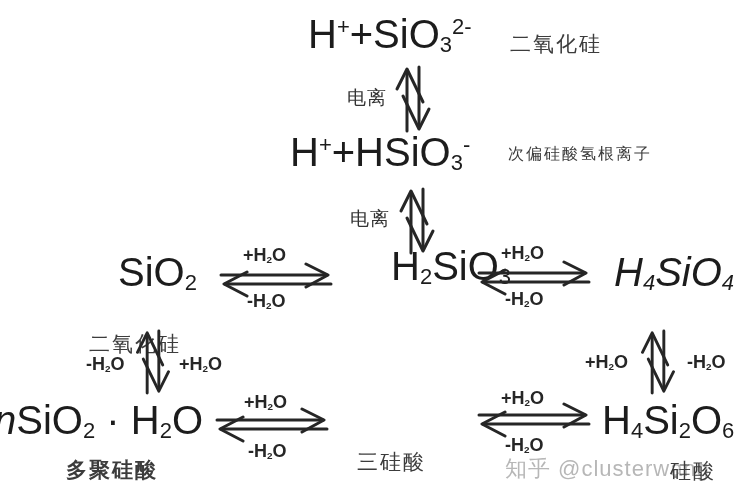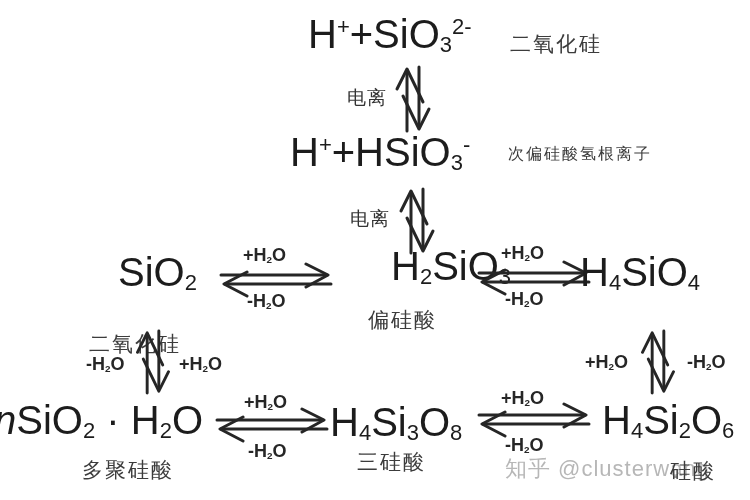--- a/index.html
+++ b/index.html
@@ -108,34 +108,33 @@
     <svg width="120" height="36" viewBox="0 0 120 36">
       <path d="M5 13 H111"></path>
       <path d="M90 2 L112 13 L90 25"></path>
       <path d="M9 22 H115"></path>
       <path d="M31 10 L8 22 L31 34"></path>
     </svg>
   </div>
   <div class="water-label" style="left:247px; top:291px;"><span>-H</span><span class="seg-sub">2</span><span>O</span></div>
 
   <div class="formula" style="left:343px; top:244px;margin-left:48px;"><span>H</span><span class="seg-sub">2</span><span>SiO</span><span class="seg-sub">3</span></div>
-  <div class="cjk-label" style="left:368px; top:306px;">偏硅酸</div>
 
   <div class="water-label" style="left:501px; top:243px;"><span>+H</span><span class="seg-sub">2</span><span>O</span></div>
   <div class="arrow" style="left:474px; top:260px;">
     <svg width="120" height="36" viewBox="0 0 120 36">
       <path d="M5 13 H111"></path>
       <path d="M90 2 L112 13 L90 25"></path>
       <path d="M9 22 H115"></path>
       <path d="M31 10 L8 22 L31 34"></path>
     </svg>
   </div>
   <div class="water-label" style="left:505px; top:289px;"><span>-H</span><span class="seg-sub">2</span><span>O</span></div>
 
-  <div class="formula" style="left:580px; top:250px;"><span>H</span><span class="seg-sub">4</span><span>SiO</span><span class="seg-sub">4</span></div>
+  <div class="formula" style="left:614px; top:250px;font-style:italic;"><span>H</span><span class="seg-sub">4</span><span>SiO</span><span class="seg-sub">4</span></div>
 
   <div class="water-label" style="left:86px; top:354px;"><span>-H</span><span class="seg-sub">2</span><span>O</span></div>
   <div class="arrow" style="left:134px; top:328px;">
     <svg width="38" height="68" viewBox="0 0 38 70">
       <path d="M13 67 V7"></path>
       <path d="M3 25 L13 5 L29 38"></path>
       <path d="M25 3 V63"></path>
       <path d="M35 45 L25 65 L9 32"></path>
     </svg>
   </div>
@@ -146,34 +145,33 @@
     <svg width="38" height="68" viewBox="0 0 38 70">
       <path d="M13 67 V7"></path>
       <path d="M3 25 L13 5 L29 38"></path>
       <path d="M25 3 V63"></path>
       <path d="M35 45 L25 65 L9 32"></path>
     </svg>
   </div>
   <div class="water-label" style="left:687px; top:352px;"><span>-H</span><span class="seg-sub">2</span><span>O</span></div>
 
   <div class="formula" style="left:-6px; top:398px;"><span class="seg-i">n</span><span>SiO</span><span class="seg-sub">2</span><span> · H</span><span class="seg-sub">2</span><span>O</span></div>
-  <div class="cjk-label" style="left:82px; top:456px;">多聚硅酸</div>
+  <div class="cjk-label" style="left:66px; top:456px;font-weight:bold;">多聚硅酸</div>
 
   <div class="water-label" style="left:244px; top:392px;"><span>+H</span><span class="seg-sub">2</span><span>O</span></div>
   <div class="arrow" style="left:210px; top:407px;">
     <svg width="124" height="36" viewBox="0 0 120 36">
       <path d="M5 13 H111"></path>
       <path d="M90 2 L112 13 L90 25"></path>
       <path d="M9 22 H115"></path>
       <path d="M31 10 L8 22 L31 34"></path>
     </svg>
   </div>
   <div class="water-label" style="left:248px; top:441px;"><span>-H</span><span class="seg-sub">2</span><span>O</span></div>
 
-  <div class="formula" style="left:330px; top:400px;"><span>H</span><span class="seg-sub">4</span><span>Si</span><span class="seg-sub">3</span><span>O</span><span class="seg-sub">8</span></div>
   <div class="cjk-label" style="left:357px; top:448px;">三硅酸</div>
 
   <div class="water-label" style="left:501px; top:388px;"><span>+H</span><span class="seg-sub">2</span><span>O</span></div>
   <div class="arrow" style="left:474px; top:402px;">
     <svg width="120" height="36" viewBox="0 0 120 36">
       <path d="M5 13 H111"></path>
       <path d="M90 2 L112 13 L90 25"></path>
       <path d="M9 22 H115"></path>
       <path d="M31 10 L8 22 L31 34"></path>
     </svg>

